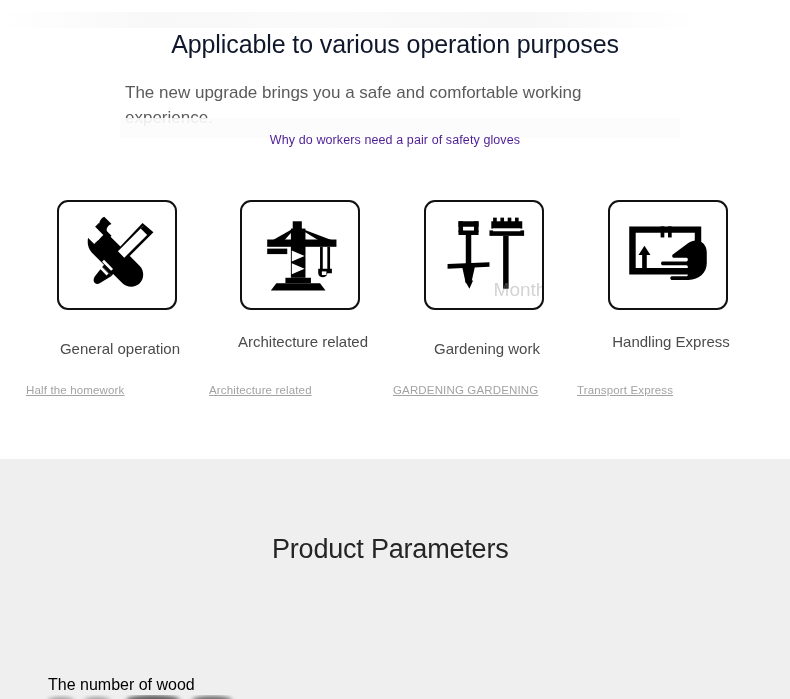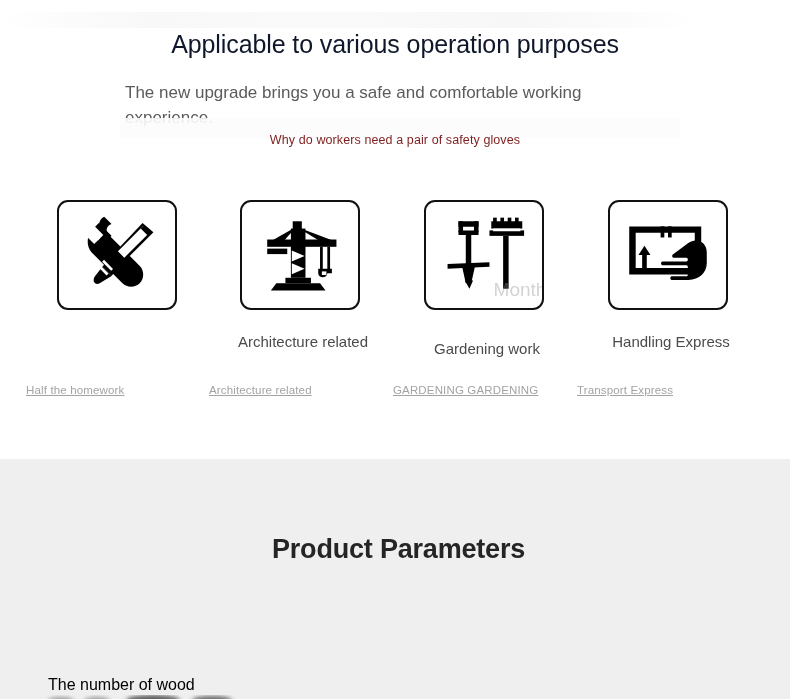--- a/index.html
+++ b/index.html
@@ -72,21 +72,21 @@
   }
 
   .hero-kicker {
     position: absolute;
     left: 0;
     top: 132px;
     width: 790px;
     text-align: center;
     font-size: 12.5px;
     line-height: 17px;
-    color: #7f1d1d;
+    color: #4c1d95;
     font-weight: 400;
     letter-spacing: 0.1px;
   }
 
   
   .ghost-band {
     position: absolute;
     left: 120px;
     top: 118px;
     width: 560px;
@@ -184,21 +184,21 @@
   }
 
   .param-title {
     position: absolute;
     left: 272px;
     top: 74px;
     width: 260px;
     font-size: 27px;
     line-height: 32px;
     color: #252525;
-    font-weight: 700;
+    font-weight: 400;
     letter-spacing: -0.2px;
   }
   .param-kicker {
     position: absolute;
     left: 272px;
     top: 145px;
     width: 244px;
     text-align: center;
     font-size: 11.5px;
     line-height: 16px;
@@ -275,20 +275,21 @@
 
                 <rect x="28" y="60" width="14" height="3" fill="#ffffff" transform="rotate(45 35 61)"></rect>
                 <rect x="33" y="55" width="14" height="3" fill="#ffffff" transform="rotate(45 40 56)"></rect>
 
                 <path d="M79 13 L86 20 L58 48 L51 41 Z" fill="#ffffff"></path>
                 <path d="M80 12 L88 20 L84 24 L76 16 Z"></path>
               </g>
             </svg>
           </span>
         </div>
+        <div class="card-label">General operation</div>
         <div class="card-caption">Half the homework</div>
       </div>
 
       <div class="card card-2">
         <div class="icon-box">
           <span>
             <svg width="92" height="82" viewBox="0 0 100 90" aria-hidden="true">
               <g fill="#000000">
 
                 <rect x="40" y="16" width="16" height="54"></rect>

